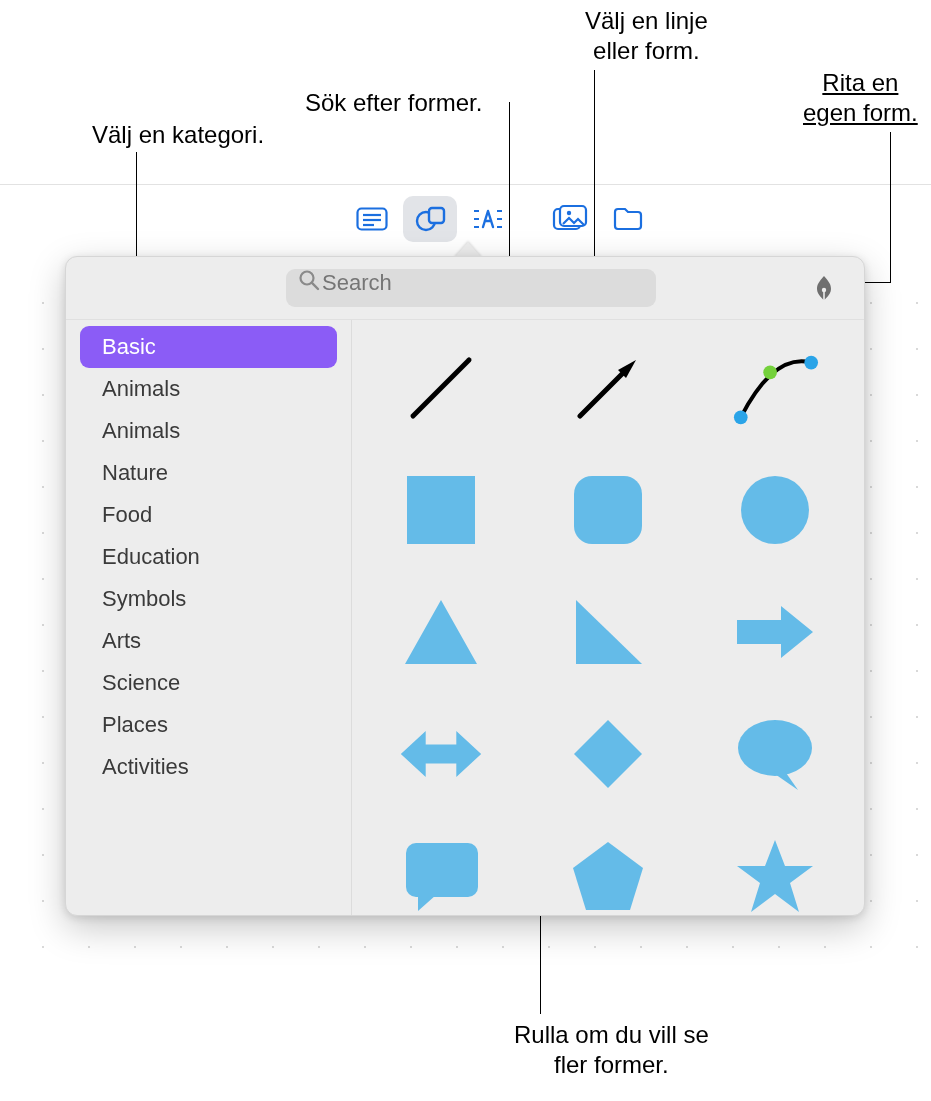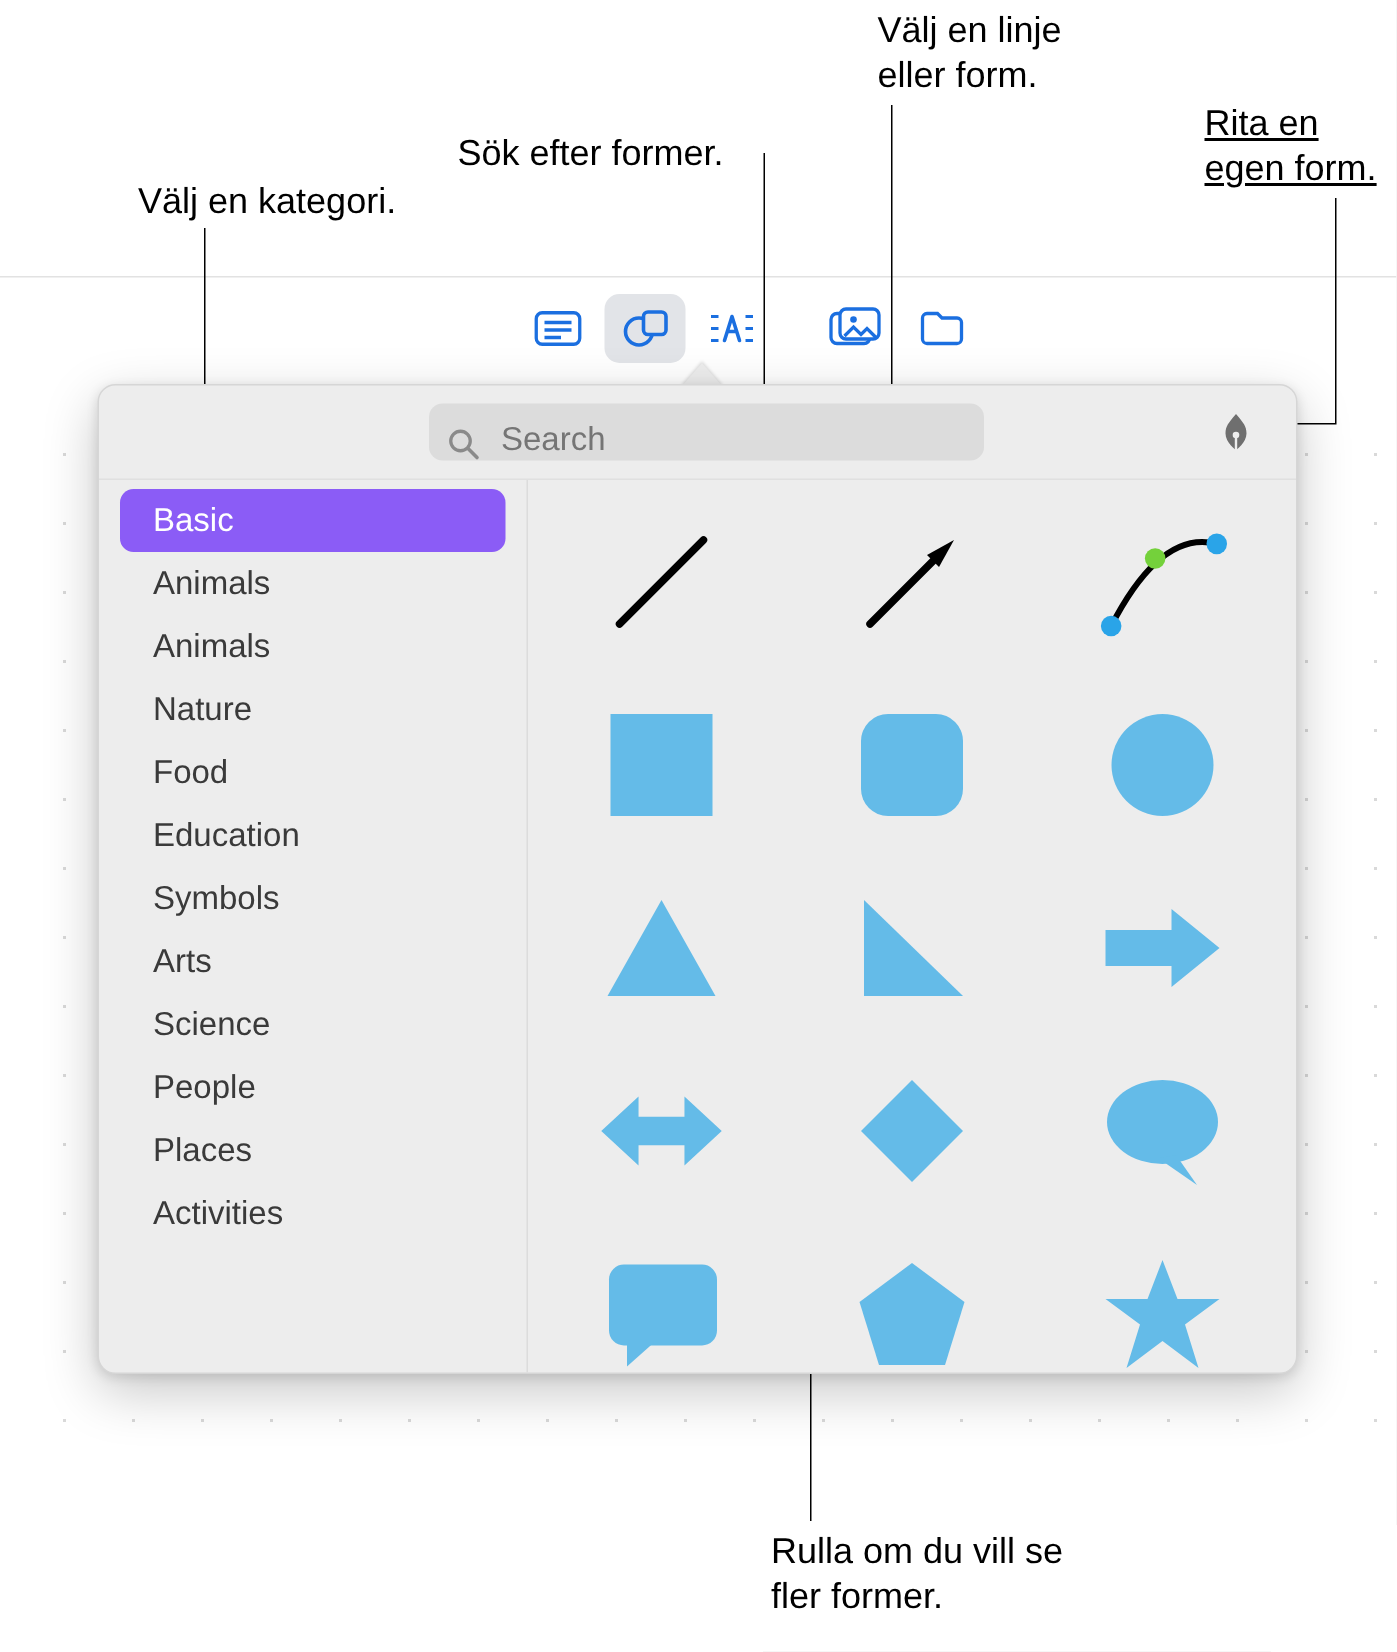--- a/index.html
+++ b/index.html
@@ -13,20 +13,21 @@
     overflow: hidden;
   }
 
   
   .callout {
     position: absolute;
     font-size: 24px;
     color: #000;
     line-height: 1.25;
     white-space: pre-line;
+    text-align: center;
   }
   .callout-line {
     position: absolute;
     background: #000;
   }
 
   
   .app-hr {
     position: absolute;
     top: 184px;
@@ -108,23 +109,23 @@
     align-items: center;
     padding: 0 20px 0 220px;
     gap: 20px;
   }
   .search-wrap {
     flex: 0 0 370px;
     height: 38px;
     background: #dcdcdc;
     border-radius: 9px;
     display: flex;
-    align-items: flex-end;
+    align-items: flex-start;
     padding: 0 12px;
-    gap: 12px;
+    gap: 0;
   }
   .search-wrap input {
     border: none;
     outline: none;
     background: transparent;
     font-size: 22px;
     color: #777;
     width: 100%;
   }
   .search-wrap svg { flex: none; }
@@ -300,23 +301,20 @@
       <div class="cat">
           <span>Symbols</span>
         </div>
       <div class="cat">
           <span>Arts</span>
         </div>
       <div class="cat">
           <span>Science</span>
         </div>
       <div class="cat">
-          <span>People</span>
-        </div>
-      <div class="cat">
           <span>Places</span>
         </div>
       <div class="cat">
           <span>Activities</span>
         </div>
     </div>
 
     <div class="shapes-area">
       <div class="shape-grid">
 

